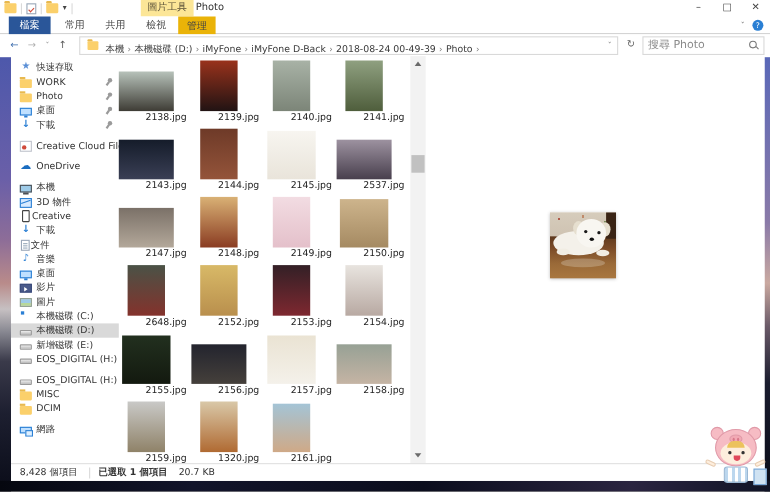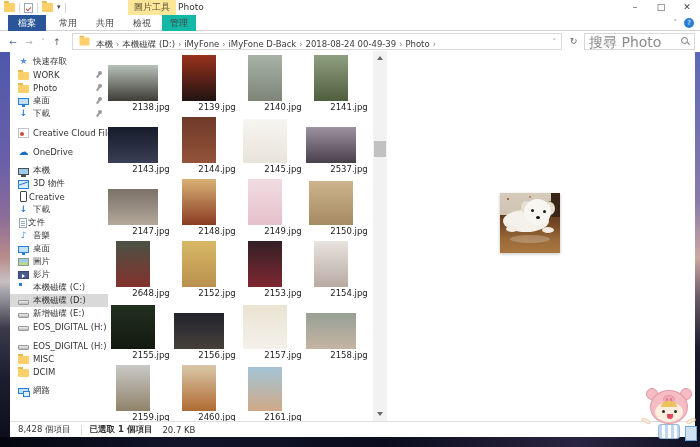--- a/index.html
+++ b/index.html
@@ -29,40 +29,40 @@
   .ctx-label{position:absolute;left:128px;top:0;height:15px;line-height:15px;padding:0 6px;background:#fce697;font-size:9px;color:#5a5138;}
   .win-title{position:absolute;left:178px;top:0;height:15px;line-height:15px;font-size:9px;color:#333;}
   .win-controls{position:absolute;right:0;top:0;display:flex;}
   .win-btn{width:26px;height:15px;text-align:center;line-height:14px;font-size:9px;color:#444;}
 
   
   .tabrow{position:absolute;left:0;top:15px;width:700px;height:16px;background:#fff;border-bottom:1px solid #d4d4d4;}
   .tabs{position:absolute;left:8px;top:0;display:flex;height:16px;align-items:stretch;}
   .tab{font-size:9px;color:#444;line-height:16px;padding:0 8px;margin-right:3px;}
   .tab-file{background:#2a5699;color:#fff;padding:0 10px;margin-right:5px;}
-  .tab-ctx{background:#14b8a6;font-family:Liberation Serif, serif;}
+  .tab-ctx{background:#eab308;font-family:Liberation Serif, serif;}
   .ribbon-right{position:absolute;right:6px;top:0;height:16px;display:flex;align-items:center;gap:7px;}
   .rib-chev{font-size:7px;color:#666;}
   .help-dot{width:10px;height:10px;border-radius:50%;background:#2a7fd4;color:#fff;font-size:7px;line-height:10px;text-align:center;}
 
   
   .addressrow{position:absolute;left:0;top:32px;width:700px;height:19px;background:#fff;}
   .navbtns{position:absolute;left:6px;top:0;display:flex;align-items:center;height:19px;gap:2px;}
   .navbtn{width:14px;text-align:center;font-size:9px;color:#3f6fae;}
   .navbtn.dis{color:#b0b0b0;}
   .navbtn.small{font-size:7px;color:#888;width:10px;}
   .navbtn.up{color:#555;}
   .crumbbox{position:absolute;left:72px;top:1px;width:490px;height:17px;border:1px solid #d9d9d9;background:#fff;display:flex;align-items:center;padding:0 3px;}
   .crumbbox .ico-folder-sm{transform:scale(.9);margin:0 3px;}
   .crumb-seg{font-size:8.5px;color:#3b3b3b;padding:0 3px;white-space:nowrap;}
   .crumb-sep{font-size:8px;color:#777;}
   .crumb-chev{margin-left:auto;font-size:7px;color:#777;padding-right:2px;}
   .refreshbtn{position:absolute;left:566px;top:1px;width:15px;height:17px;font-size:9px;color:#666;text-align:center;line-height:17px;}
   .searchbox{position:absolute;left:584px;top:1px;width:111px;height:17px;border:1px solid #d9d9d9;background:#fff;display:flex;align-items:center;}
-  .searchbox input{flex:1;border:0;outline:none;font-size:14px;color:#333;padding:0 4px;min-width:0;background:transparent;}
+  .searchbox input{flex:1;border:0;outline:none;font-size:10px;color:#333;padding:0 4px;min-width:0;background:transparent;}
   .searchbox input::placeholder{color:#8a8a8a;}
   .mag{width:11px;height:11px;position:relative;margin-right:3px;flex:none;}
   .mag::before{content:"";position:absolute;left:1px;top:1px;width:5px;height:5px;border:1px solid #777;border-radius:50%;}
   .mag::after{content:"";position:absolute;left:7px;top:7px;width:3px;height:1px;background:#777;transform:rotate(45deg);}
 
   
   .body{position:absolute;left:10px;top:51px;width:685px;height:386px;background:#fff;}
 
   
   .sidebar{position:absolute;left:0;top:4px;width:98px;}
@@ -277,26 +277,26 @@
           </div>
           <div class="sb-row lvl1">
             <span class="sbi sbi-music">♪</span>
             <span class="sb-label">音樂</span>
           </div>
           <div class="sb-row lvl1">
             <span class="sbi sbi-desktop"></span>
             <span class="sb-label">桌面</span>
           </div>
           <div class="sb-row lvl1">
+            <span class="sbi sbi-video"></span>
+            <span class="sb-label">影片</span>
+          </div>
+          <div class="sb-row lvl1">
             <span class="sbi sbi-picture"></span>
             <span class="sb-label">圖片</span>
-          </div>
-          <div class="sb-row lvl1">
-            <span class="sbi sbi-video"></span>
-            <span class="sb-label">影片</span>
           </div>
           <div class="sb-row lvl1">
             <span class="sbi sbi-drivewin"></span>
             <span class="sb-label">本機磁碟 (C:)</span>
           </div>
           <div class="sb-row lvl1 sel">
             <span class="sbi sbi-drive"></span>
             <span class="sb-label">本機磁碟 (D:)</span>
           </div>
           <div class="sb-row lvl1">
@@ -405,21 +405,21 @@
           <div class="cell">
             <div class="thumb" style="width: 50px; height: 36px; background: linear-gradient(rgb(151, 161, 149), rgb(197, 180, 164));"></div>
             <div class="fname">2158.jpg</div>
           </div>
           <div class="cell">
             <div class="thumb" style="width: 34px; height: 46px; background: linear-gradient(rgb(201, 201, 199), rgb(143, 130, 104));"></div>
             <div class="fname">2159.jpg</div>
           </div>
           <div class="cell">
             <div class="thumb" style="width: 34px; height: 46px; background: linear-gradient(rgb(217, 200, 168), rgb(176, 106, 50));"></div>
-            <div class="fname">2460.jpg</div>
+            <div class="fname">1320.jpg</div>
           </div>
           <div class="cell">
             <div class="thumb" style="width: 34px; height: 44px; background: linear-gradient(rgb(164, 196, 214), rgb(207, 169, 135));"></div>
             <div class="fname">2161.jpg</div>
           </div>
         </div>
 
       <div class="vscroll">
         <div class="vs-up"></div>
         <div class="vs-thumb"></div>

